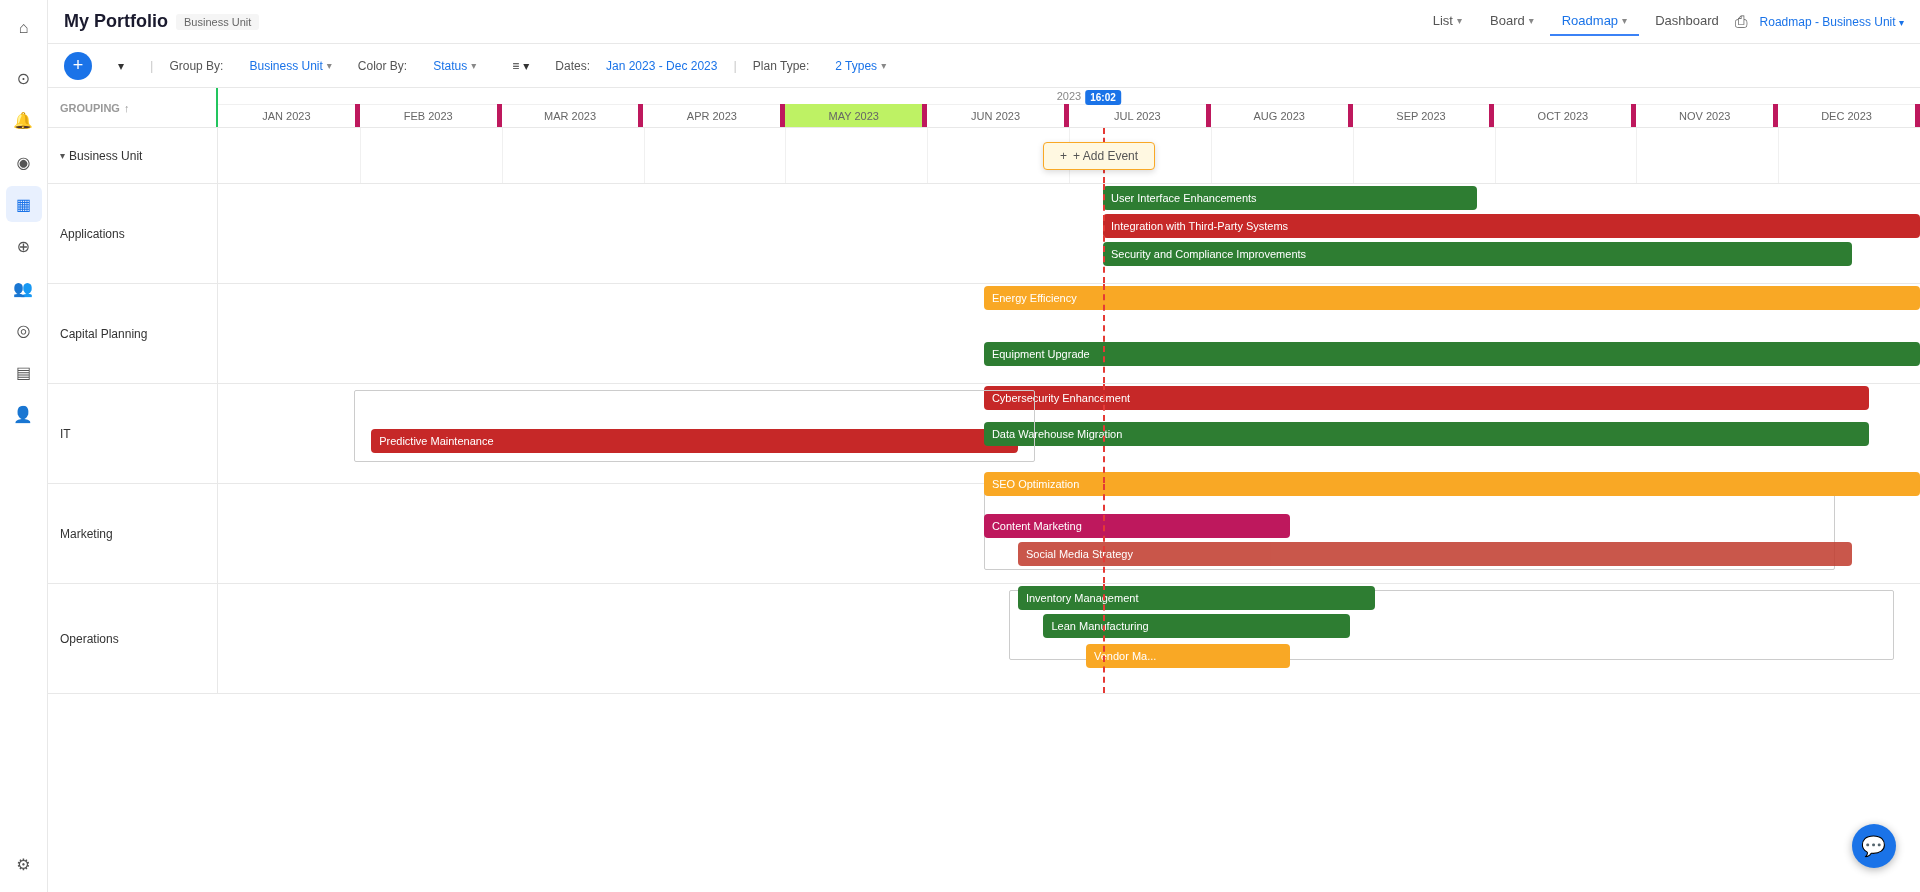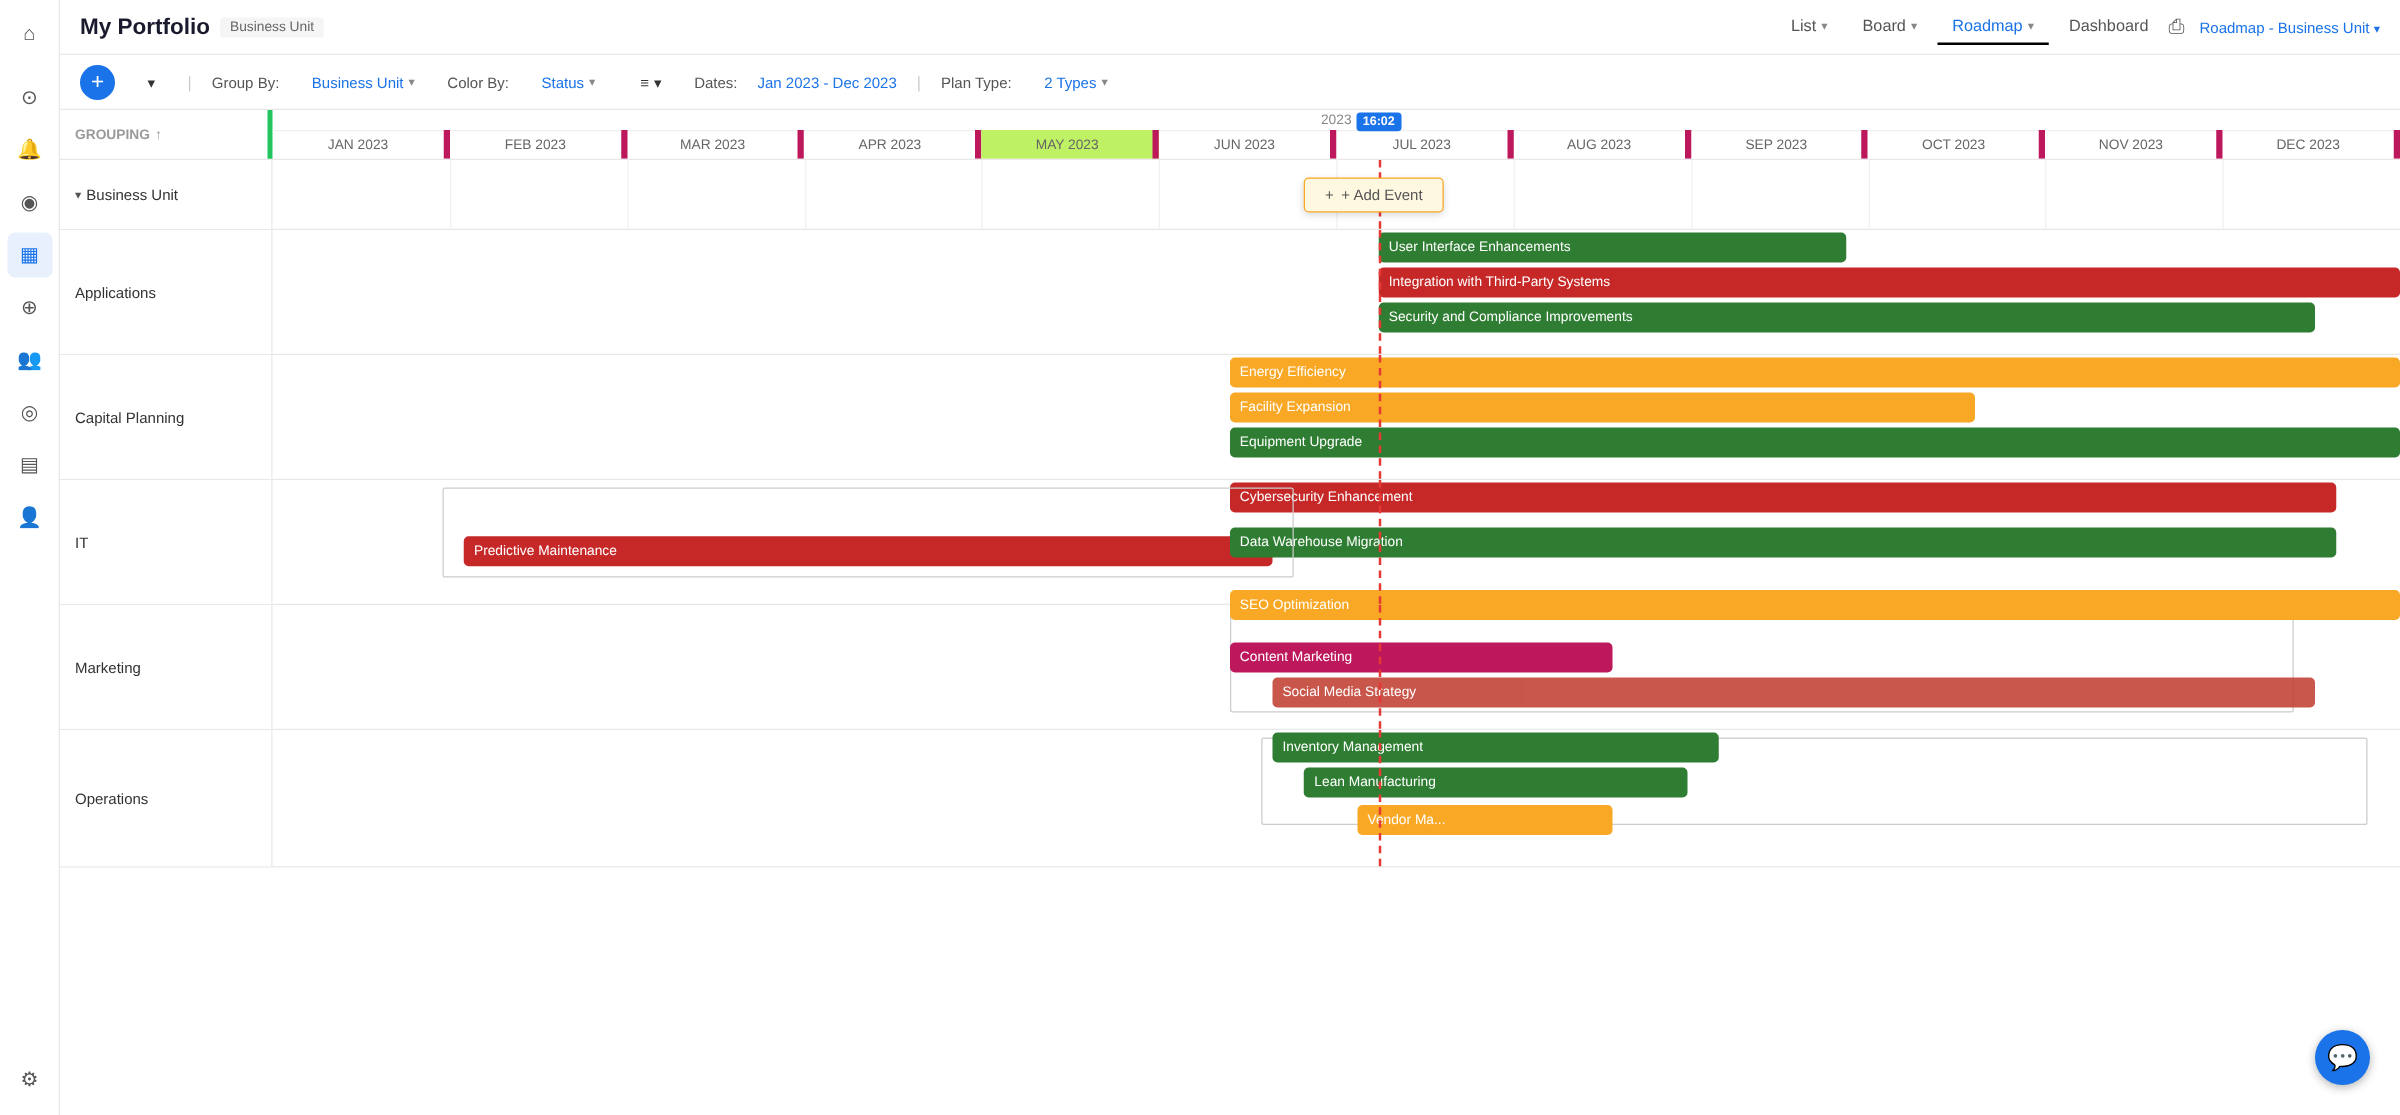--- a/index.html
+++ b/index.html
@@ -18,38 +18,38 @@
     .main { flex: 1; display: flex; flex-direction: column; overflow: hidden; }
 
     
     .top-nav { height: 44px; display: flex; align-items: center; justify-content: space-between; padding: 0 16px; border-bottom: 1px solid #e8e8e8; background: #fff; }
     .top-nav-left { display: flex; align-items: center; gap: 16px; }
     .top-nav-title { display: flex; align-items: center; gap: 8px; }
     .portfolio-title { font-size: 18px; font-weight: 600; color: #1a1a2e; }
     .business-unit-badge { font-size: 11px; color: #666; background: #f5f5f5; padding: 2px 8px; border-radius: 3px; }
     .top-nav-right { display: flex; align-items: center; gap: 4px; }
     .nav-item { padding: 6px 12px; font-size: 13px; color: #555; cursor: pointer; border-bottom: 2px solid transparent; display: flex; align-items: center; gap: 4px; }
-    .nav-item.active { color: #1a73e8; border-bottom: 2px solid #000000; font-weight: 500; }
+    .nav-item.active { color: #1a73e8; border-bottom: 2px solid #3b82f6; font-weight: 500; }
     .dropdown-arrow { font-size: 10px; color: #888; }
 
     
     .toolbar { height: 44px; display: flex; align-items: center; padding: 0 16px; gap: 16px; border-bottom: 1px solid #e8e8e8; background: #fff; }
     .toolbar-btn { display: flex; align-items: center; gap: 4px; padding: 5px 10px; border-radius: 4px; cursor: pointer; font-size: 12px; color: #333; }
     .toolbar-btn.primary { background: #1a73e8; color: #fff; border-radius: 50%; width: 28px; height: 28px; justify-content: center; padding: 0; font-size: 18px; }
     .toolbar-label { font-size: 12px; color: #555; font-weight: 500; }
     .toolbar-value { font-size: 12px; color: #1a73e8; font-weight: 500; }
     .toolbar-separator { color: #ccc; }
     .roadmap-label { color: #1a73e8; font-size: 12px; font-weight: 500; }
 
     
     .gantt-container { flex: 1; overflow: hidden; display: flex; flex-direction: column; }
 
     
     .gantt-header { display: flex; height: 40px; border-bottom: 1px solid #e8e8e8; background: #fff; }
-    .gantt-row-label-header { width: 170px; min-width: 170px; display: flex; align-items: center; padding: 0 12px; border-right: 4px solid #22c55e; }
+    .gantt-row-label-header { width: 170px; min-width: 170px; display: flex; align-items: center; padding: 0 12px; border-right: 2px solid #22c55e; }
     .grouping-label { font-size: 11px; color: #999; font-weight: 600; text-transform: uppercase; display: flex; align-items: center; gap: 4px; }
     .gantt-timeline-header { flex: 1; overflow: hidden; position: relative; }
     .year-row { text-align: center; font-size: 11px; color: #888; padding: 2px 0; border-bottom: 1px solid #f0f0f0; position: absolute; top: 0; left: 0; right: 0; }
     .months-row { display: flex; position: absolute; top: 16px; left: 0; right: 0; bottom: 0; }
     .month-col { flex: 1; text-align: center; font-size: 11px; color: #666; font-weight: 500; display: flex; align-items: center; justify-content: center; border-right: 5px solid #be185d; }
 
     
     .gantt-body { flex: 1; overflow-y: auto; overflow-x: hidden; display: flex; flex-direction: column; }
     .gantt-group-label { width: 170px; min-width: 170px; border-right: 1px solid #e8e8e8; display: flex; align-items: center; padding: 0 12px; font-size: 12px; color: #333; font-weight: 500; background: #fff; }
 
@@ -249,23 +249,20 @@
           <div class="gantt-group-label">
             <span>Capital Planning</span>
           </div>
           <div style="flex:1; position:relative;">
             <div class="today-line" style="left:52%;"></div>
 
             <div class="gantt-bar bar-yellow" style="left:45%; width:55%; top:14px;">
               <span>Energy Efficiency</span>
             </div>
 
-            <div class="gantt-bar bar-yellow" style="left:45%; width:35%; top:42px;">
-              <span>Facility Expansion</span>
-            </div>
 
             <div class="gantt-bar bar-green" style="left:45%; width:55%; top:70px;">
               <span>Equipment Upgrade</span>
             </div>
           </div>
         </div>
 
         <div style="display:flex; border-bottom:1px solid #e8e8e8; min-height:100px;">
           <div class="gantt-group-label">
             <span>IT</span>

